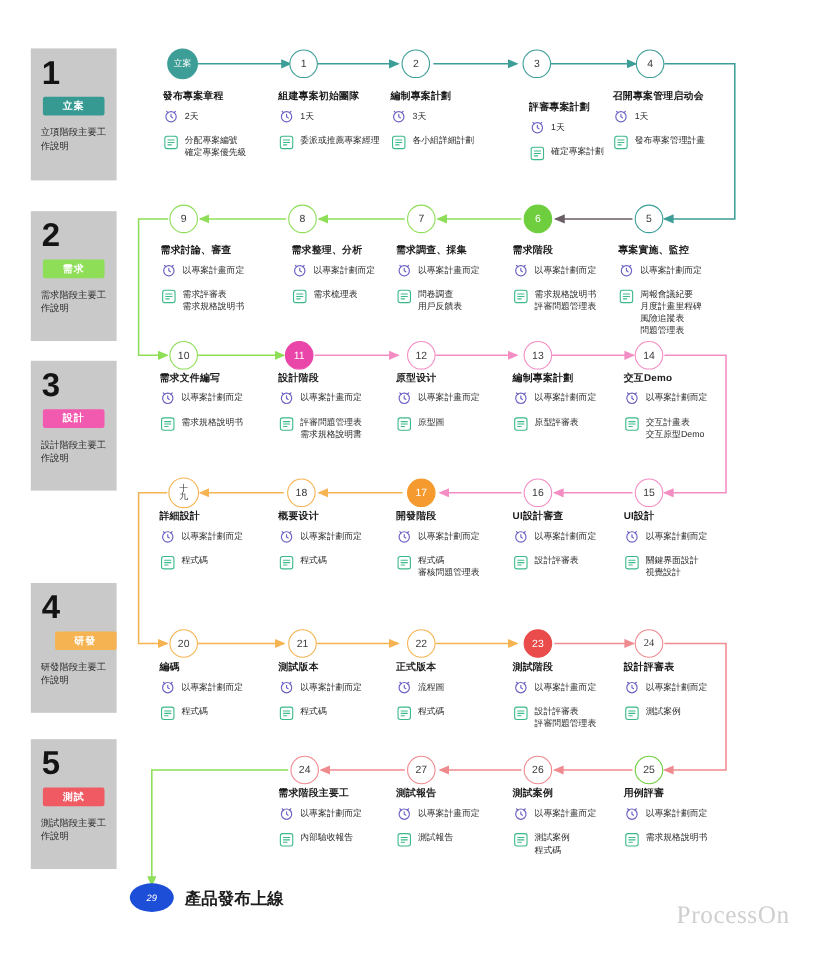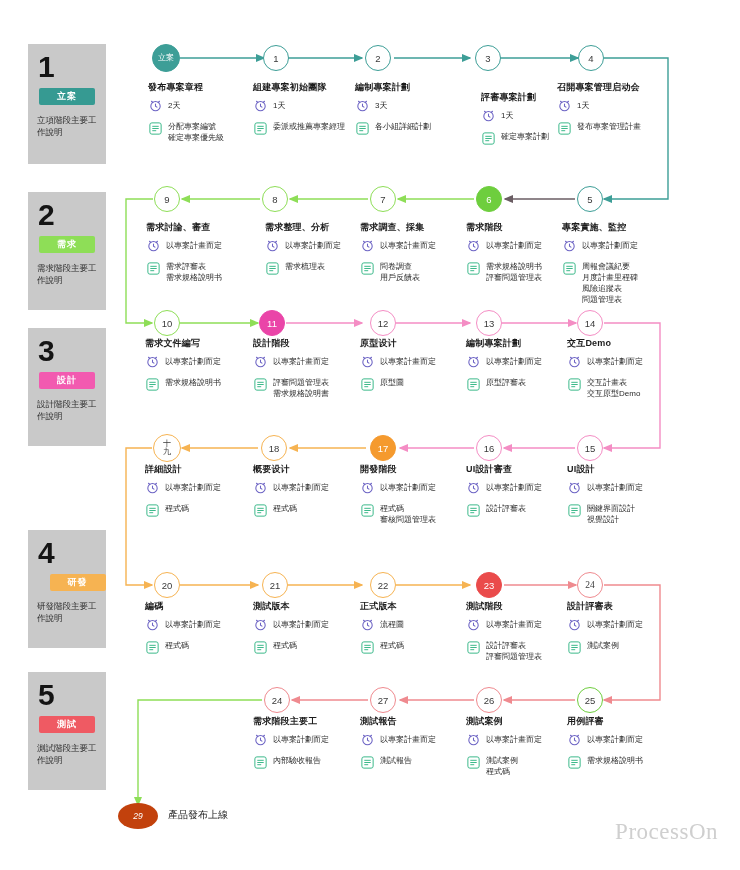--- a/index.html
+++ b/index.html
@@ -821,19 +821,19 @@
     <div class="task-row">
       <span class="ico"><svg width="15" height="15" viewBox="0 0 24 24" fill="none" stroke="#3cb98a" stroke-width="1.6">
             <rect x="3" y="3" width="18" height="18" rx="3.2"></rect>
             <path d="M7.5 8.5h9 M7.5 12h9 M7.5 15.5h5" stroke-linecap="round"></path>
           </svg></span>
       <span class="txt">需求規格說明书</span>
     </div>
   </div>
 
   <div class="node" style="left:138px;top:816px;">
-    <div class="ellipse" style="background:#c2410c;">29</div>
-  </div>
-  <div style="position:absolute;left:168px;top:808px;font-size:10px;font-weight:normal;color:#1c1c1c;">產品發布上線</div>
+    <div class="ellipse" style="background:#1d4ed8;">29</div>
+  </div>
+  <div style="position:absolute;left:168px;top:808px;font-size:15px;font-weight:bold;color:#1c1c1c;">產品發布上線</div>
 
   <div class="watermark">ProcessOn</div>
 
 </div>
 
 </body></html>

